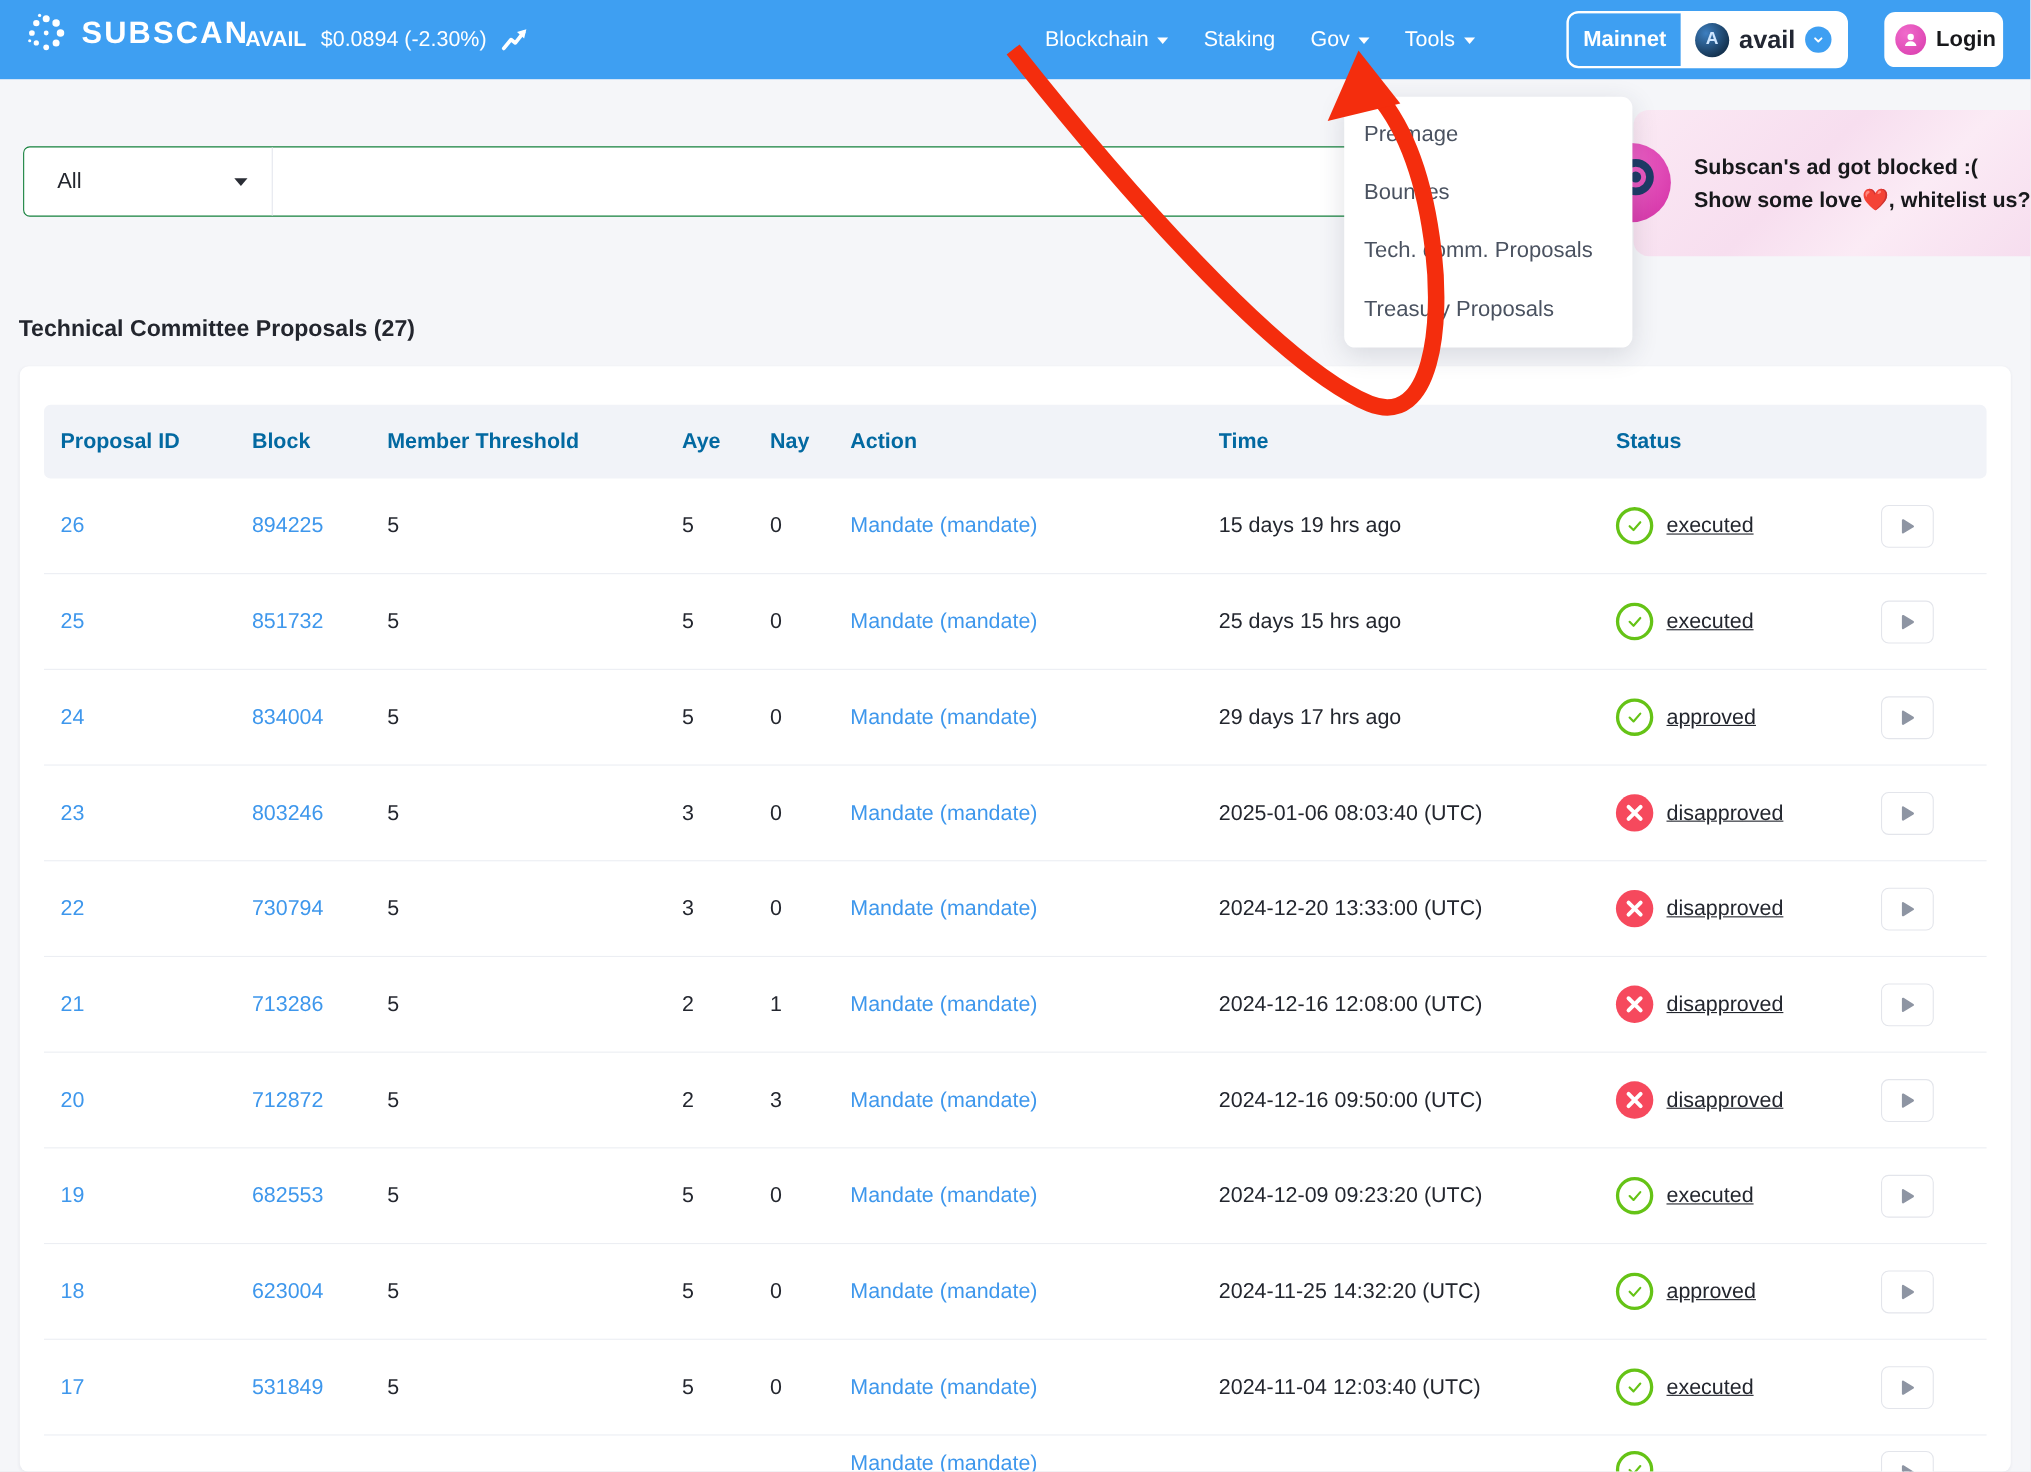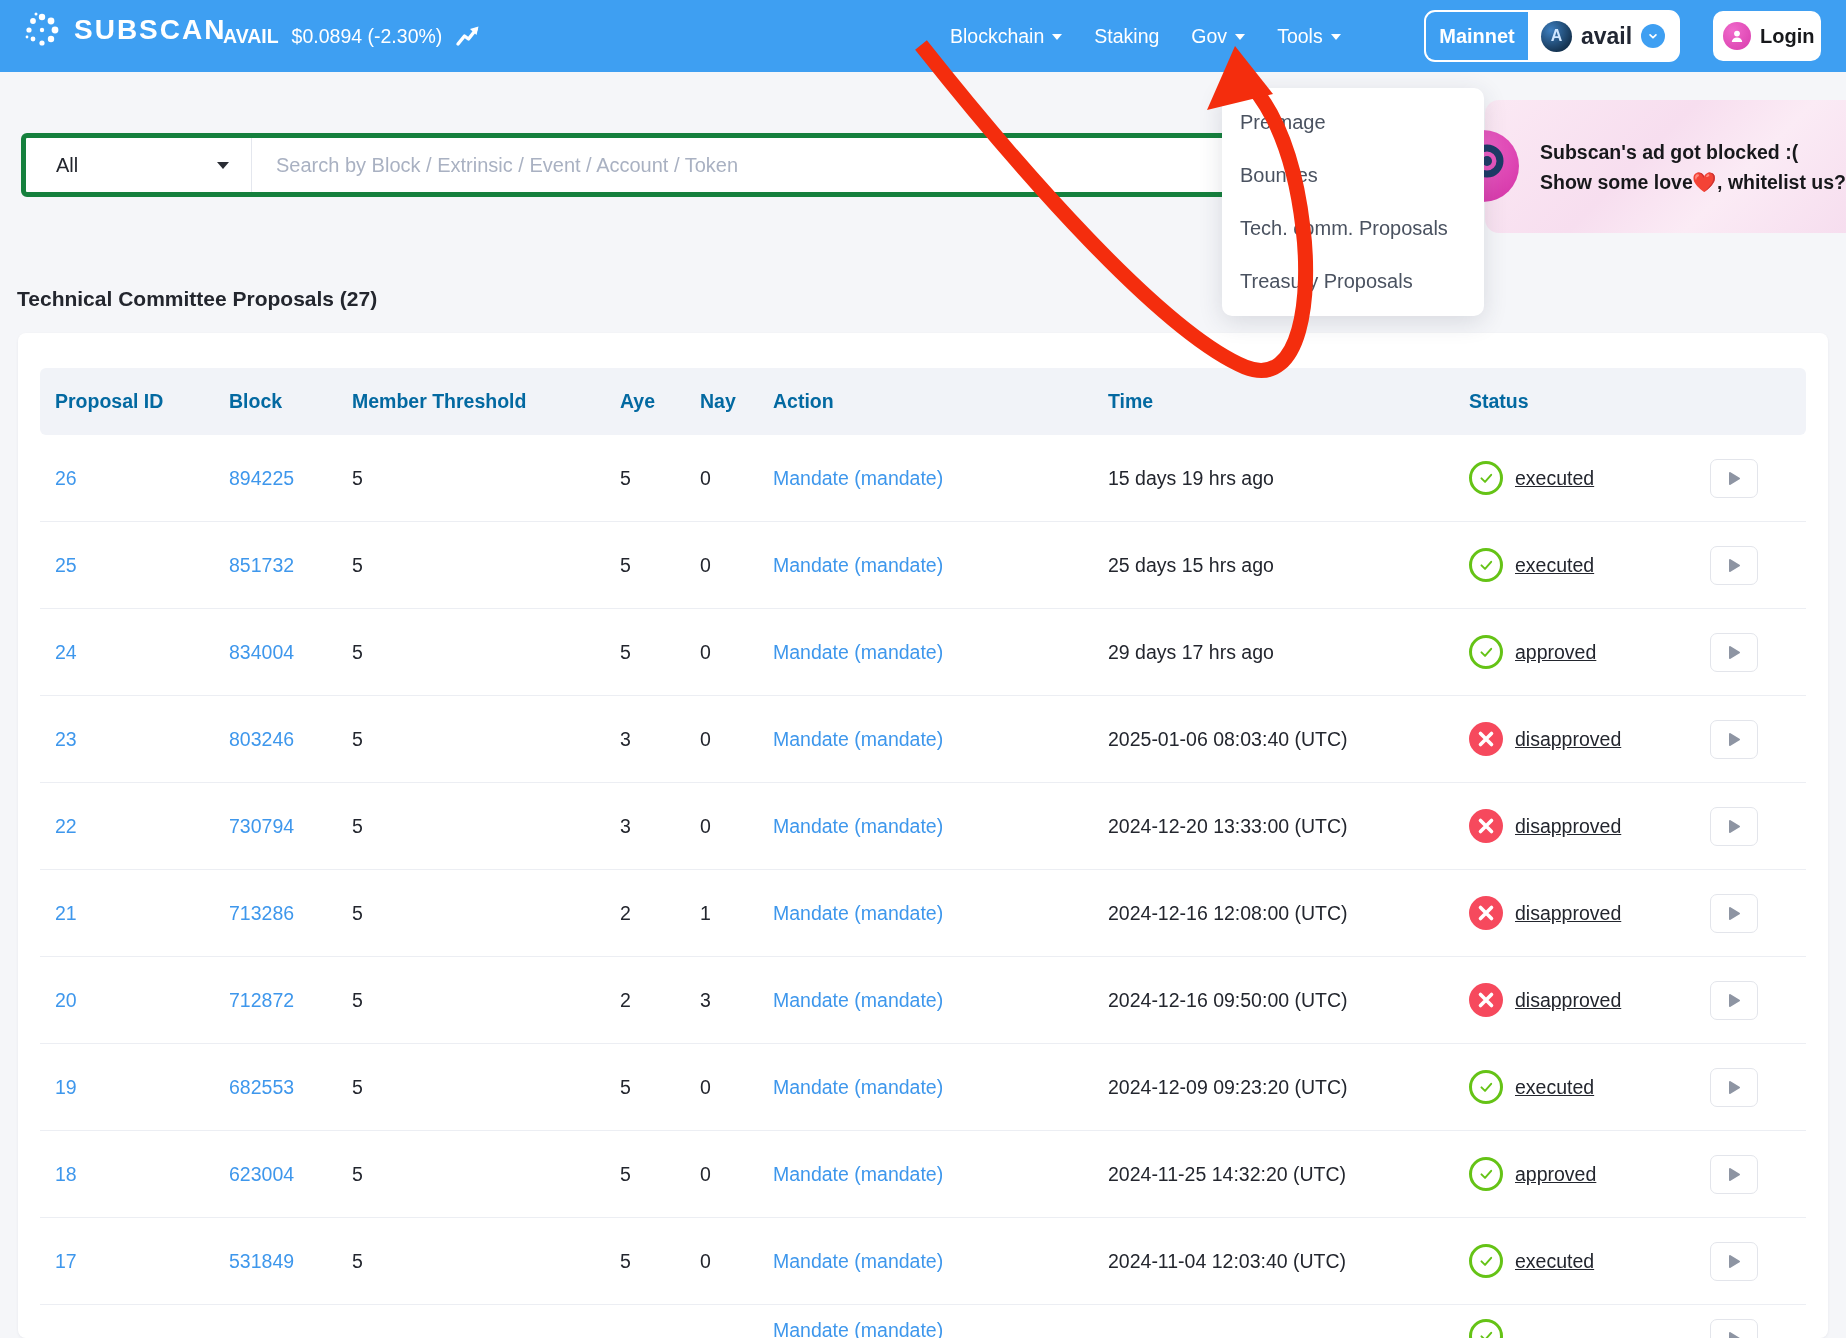--- a/index.html
+++ b/index.html
@@ -28,21 +28,21 @@
   .network-env{background:var(--header-blue);color:#fff;font-weight:700;font-size:20px;display:flex;align-items:center;justify-content:center;width:102px;}
   .network-chain{background:#fff;display:flex;align-items:center;gap:9px;padding:0 13px;}
   .network-chain-name{font-weight:700;font-size:23px;color:#222733;}
   .avail-logo{width:31px;height:31px;border-radius:50%;background:radial-gradient(circle at 32% 30%,#3d7fc0,#14324F 75%);display:flex;align-items:center;justify-content:center;color:#cfe6ff;font-weight:700;font-size:16px;}
   .network-chevron{width:24px;height:24px;border-radius:50%;background:var(--header-blue);display:flex;align-items:center;justify-content:center;}
   .login-btn{position:absolute;left:1713px;top:11px;width:108px;height:50px;background:#fff;border:none;border-radius:10px;display:flex;align-items:center;gap:9px;padding-left:10px;cursor:pointer;}
   .login-avatar{width:28px;height:28px;border-radius:50%;background:radial-gradient(circle at 35% 30%,#F06ACB,#D83BAC);display:flex;align-items:center;justify-content:center;flex:none;}
   .login-label{font-weight:700;font-size:20px;color:#17181B;}
 
   
-  .search-wrap{position:absolute;left:21px;top:133px;width:1440px;height:64px;background:#fff;border:5px solid #15803d;border-radius:6px;display:flex;align-items:center;z-index:2;}
+  .search-wrap{position:absolute;left:21px;top:133px;width:1440px;height:64px;background:#fff;border:1px solid #15803d;border-radius:6px;display:flex;align-items:center;z-index:2;}
   .search-select{width:226px;height:100%;border-right:1px solid #E4E7EE;display:flex;align-items:center;justify-content:space-between;padding:0 22px 0 30px;cursor:pointer;}
   .search-select-value{font-size:20px;color:#23262E;}
   .select-caret{width:0;height:0;border-left:6px solid transparent;border-right:6px solid transparent;border-top:7px solid #2A2D35;}
   .search-input{flex:1;height:100%;border:none;outline:none;background:transparent;font-size:20px;color:#23262E;padding:0 24px;}
   .search-input::placeholder{color:#A9B1C2;}
 
   
   .ad-card{position:absolute;left:1485px;top:100px;width:401px;height:133px;border-radius:14px;z-index:3;
     background:linear-gradient(135deg,#FBE9F4 0%,#F7DEEF 40%,#FBEBF5 62%,#F5DAED 100%);}
   .ad-icon{position:absolute;left:-38px;top:30px;width:72px;height:72px;border-radius:50%;
@@ -150,21 +150,20 @@
       </span>
       <span class="login-label">Login</span>
     </button>
   </header>
 
   <div class="search-wrap">
     <div class="search-select">
       <span class="search-select-value">All</span>
       <span class="select-caret"></span>
     </div>
-    <input class="search-input" type="text" placeholder="Search by Block / Extrinsic / Event / Account / Token" style="">
   </div>
 
   <div class="ad-card">
     <span class="ad-icon">
       <svg width="72" height="72" viewBox="0 0 72 72">
         <circle cx="40" cy="31" r="13" fill="none" stroke="#1D3B66" stroke-width="7"></circle>
         <circle cx="40" cy="31" r="5" fill="#1D3B66"></circle>
         <path d="M27 44 q-6 10 0 14 q7 3 9 -5 q1 -6 -9 -9 Z" fill="#fff"></path>
       </svg>
     </span>

